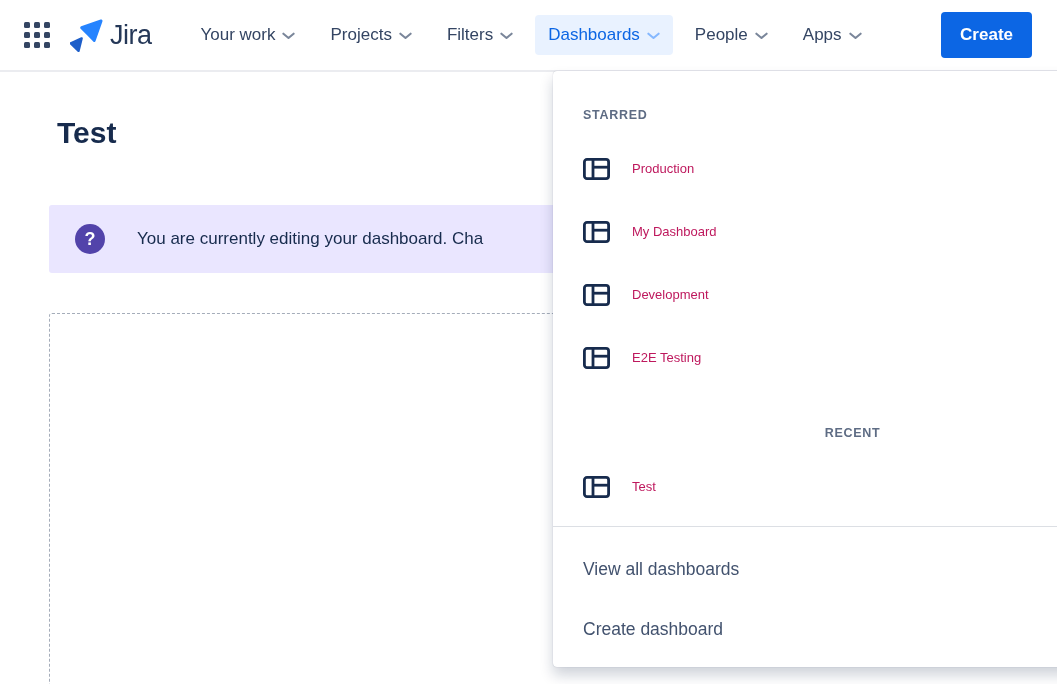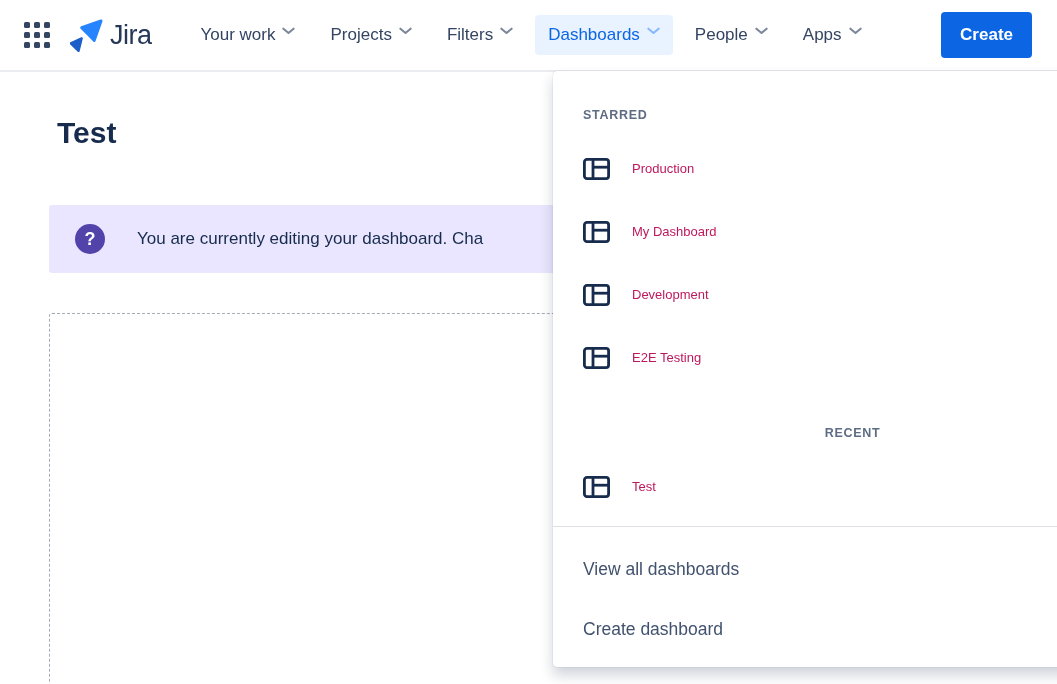--- a/index.html
+++ b/index.html
@@ -17,21 +17,21 @@
   }
   .appgrid-btn { border:none; background:none; padding:4px; cursor:pointer; display:flex; }
   .grid9 { display:grid; grid-template-columns:repeat(3,6px); grid-template-rows:repeat(3,6px); gap:4px; }
   .grid9 span { background:#344563; border-radius:1.5px; }
 
   .brand { display:flex; align-items:center; gap:7px; margin-left:16px; text-decoration:none; }
   .brand-text { font-size:27px; font-weight:500; color:#253858; letter-spacing:-0.5px; }
 
   .nav { display:flex; align-items:center; margin-left:36px; gap:9px; }
   .nav-item {
-    display:flex; gap:7px;
+    display:flex; align-items:center; gap:7px;
     padding:10px 13px; border-radius:4px;
     font-size:17px; font-weight:500; color:#344563; text-decoration:none; cursor:pointer;
   }
   .nav-item .chev { color:#7A869A; display:flex; margin-top:2px; }
   .nav-item.active { background:#E9F2FF; color:#0C66E4; }
   .nav-item.active .chev { color:#85B8FF; }
 
   .create-btn {
     margin-left:auto; margin-right:25px;
     height:46px; padding:0 19px;

